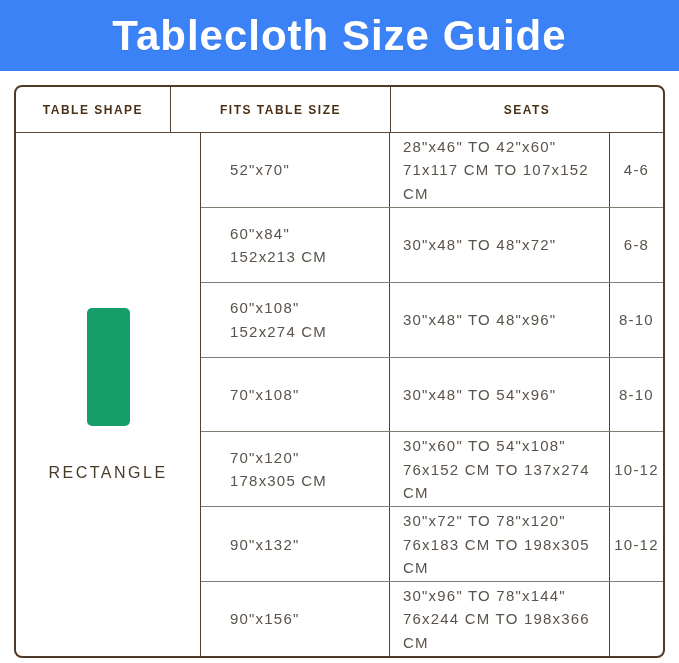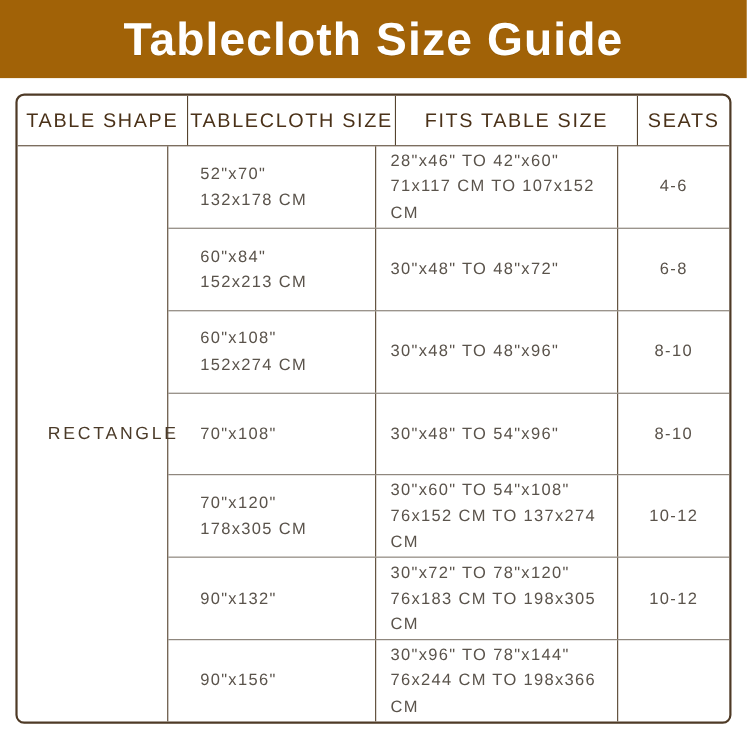--- a/index.html
+++ b/index.html
@@ -6,21 +6,21 @@
   html,body { background:#ffffff; }
   .page {
     position:relative;
     width:679px; height:663px;
     background:#ffffff;
     font-family:"Liberation Sans", sans-serif;
     overflow:hidden;
   }
   .banner {
     position:absolute; left:0; top:0; width:679px; height:71px;
-    background:#a16207;
+    background:#3b82f6;
     display:flex; align-items:center; justify-content:center;
   }
   .banner h1 {
     color:#ffffff;
     font-size:42px;
     font-weight:800;
     letter-spacing:1px;
     text-shadow:0 1px 0 rgba(0,0,0,0.08);
   }
   .size-table {
@@ -33,35 +33,35 @@
     background:#ffffff;
   }
   .thead {
     display:flex;
     height:46px;
     flex:0 0 46px;
     border-bottom:1.5px solid #5d4b38;
   }
   .th {
     display:flex; align-items:center; justify-content:center;
-    font-size:18px; font-weight:normal;
+    font-size:12px; font-weight:bold;
     letter-spacing:1.5px;
     color:#4a3118;
     border-right:1.5px solid #55432e;
   }
   .th:last-child { border-right:none; }
   .col1 { width:155px; }
   .col2 { width:189px; }
   .col3 { width:220px; }
   .col4 { flex:1; }
   .tbody { flex:1; display:flex; }
   .shape-cell {
-    width:137px;
+    width:185px;
     border-right:1.5px solid #55432e;
-    display:flex; 
+    display:flex; flex-direction:column;
     align-items:center; justify-content:center;
     gap:38px;
   }
   .shape-rect {
     width:43px; height:118px;
     background:#169d69;
     border-radius:5px;
   }
   .shape-label {
     font-size:16px;
@@ -88,38 +88,36 @@
 <div class="page">
 
   <header class="banner">
     <h1>Tablecloth Size Guide</h1>
   </header>
 
   <div class="size-table">
 
     <div class="thead">
       <div class="th col1">TABLE SHAPE</div>
-      <div class="th col2">TABLECLOTH SIZE</div>
       <div class="th col3">FITS TABLE SIZE</div>
       <div class="th col4">SEATS</div>
     </div>
 
     <div class="tbody">
 
       <div class="shape-cell">
         <div class="shape-rect"></div>
         <div class="shape-label">RECTANGLE</div>
       </div>
 
       <div class="rows">
 
         <div class="row">
           <div class="cell cell-size">
             <span>52"x70"</span>
-            <span>132x178 CM</span>
           </div>
           <div class="cell cell-fits">
             <span>28"x46" TO 42"x60"</span>
             <span>71x117 CM TO 107x152 CM</span>
           </div>
           <div class="cell cell-seats">4-6</div>
         </div>
 
         <div class="row">
           <div class="cell cell-size">

